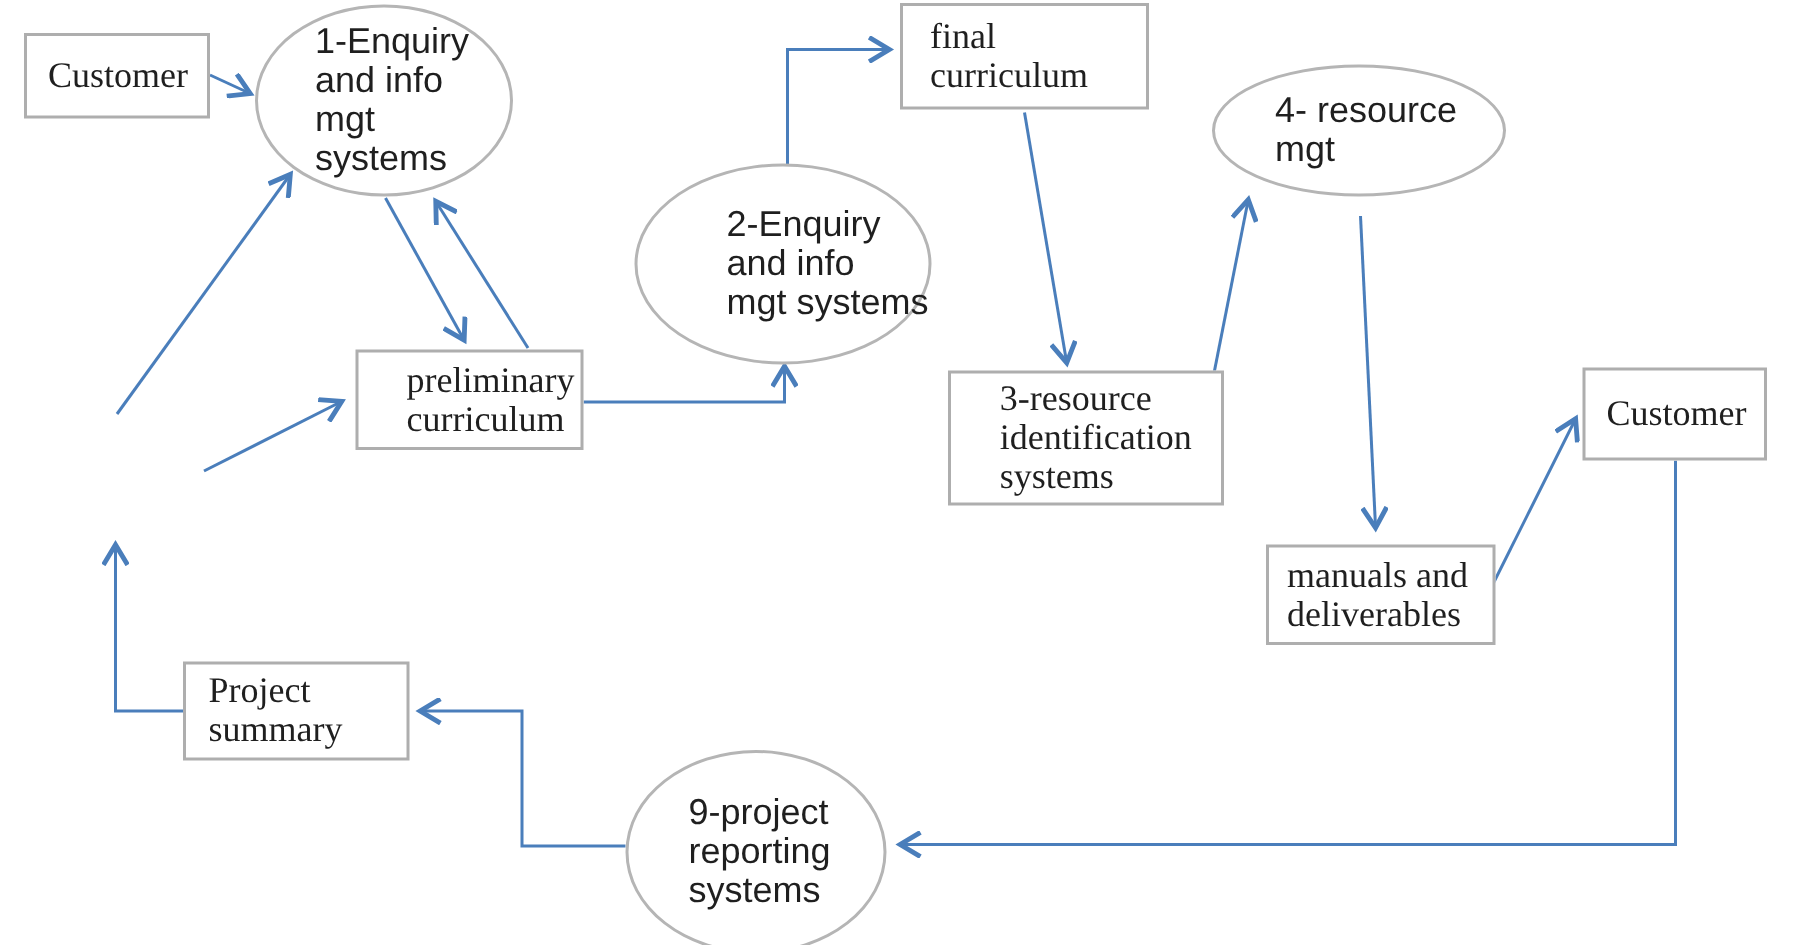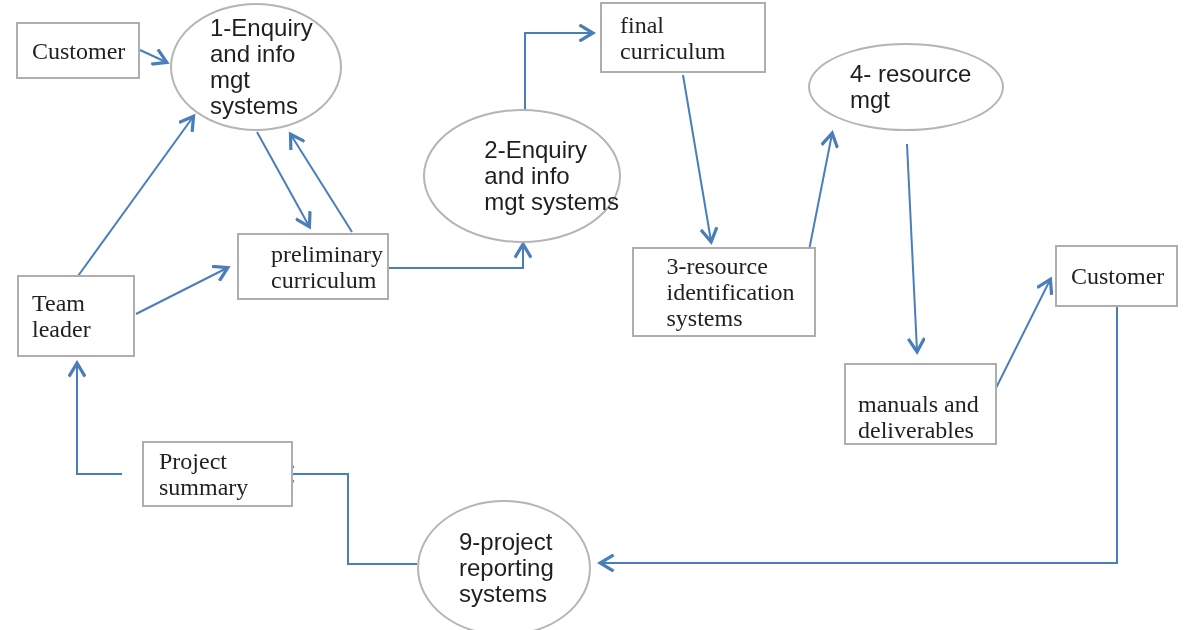--- a/index.html
+++ b/index.html
@@ -73,35 +73,31 @@
     <span class="label">final
 curriculum</span>
   </div>
 
   <div class="node rect-node" style="left:632px; top:247px; width:184px; height:90px; padding-left:13px;justify-content:center;">
     <span class="label">3-resource
 identification
 systems</span>
   </div>
 
-  <div class="node rect-node" style="left:844px; top:363px; width:153px; height:82px; padding-left:12px;align-items:flex-end;">
+  <div class="node rect-node" style="left:844px; top:363px; width:153px; height:67px; padding-left:12px;">
     <span class="label">manuals and
 deliverables</span>
   </div>
 
   <div class="node rect-node" style="left:1055px; top:245px; width:123px; height:62px; padding-left:14px;">
     <span class="label">Customer</span>
   </div>
 
-  <div class="node rect-node" style="left:17px; top:275px; width:118px; height:82px; padding-left:13px;">
-    <span class="label">Team
-leader</span>
-  </div>
 
-  <div class="node rect-node" style="left:122px; top:441px; width:151px; height:66px; padding-left:15px;margin-left:20px;">
+  <div class="node rect-node" style="left:122px; top:441px; width:151px; height:66px; padding-left:15px;">
     <span class="label">Project
 summary</span>
   </div>
 
   <div class="node ellipse-node" style="left:170px; top:3px; width:172px; height:128px; padding-left:38px;">
     <span class="label">1-Enquiry
 and info
 mgt
 systems</span>
   </div>

